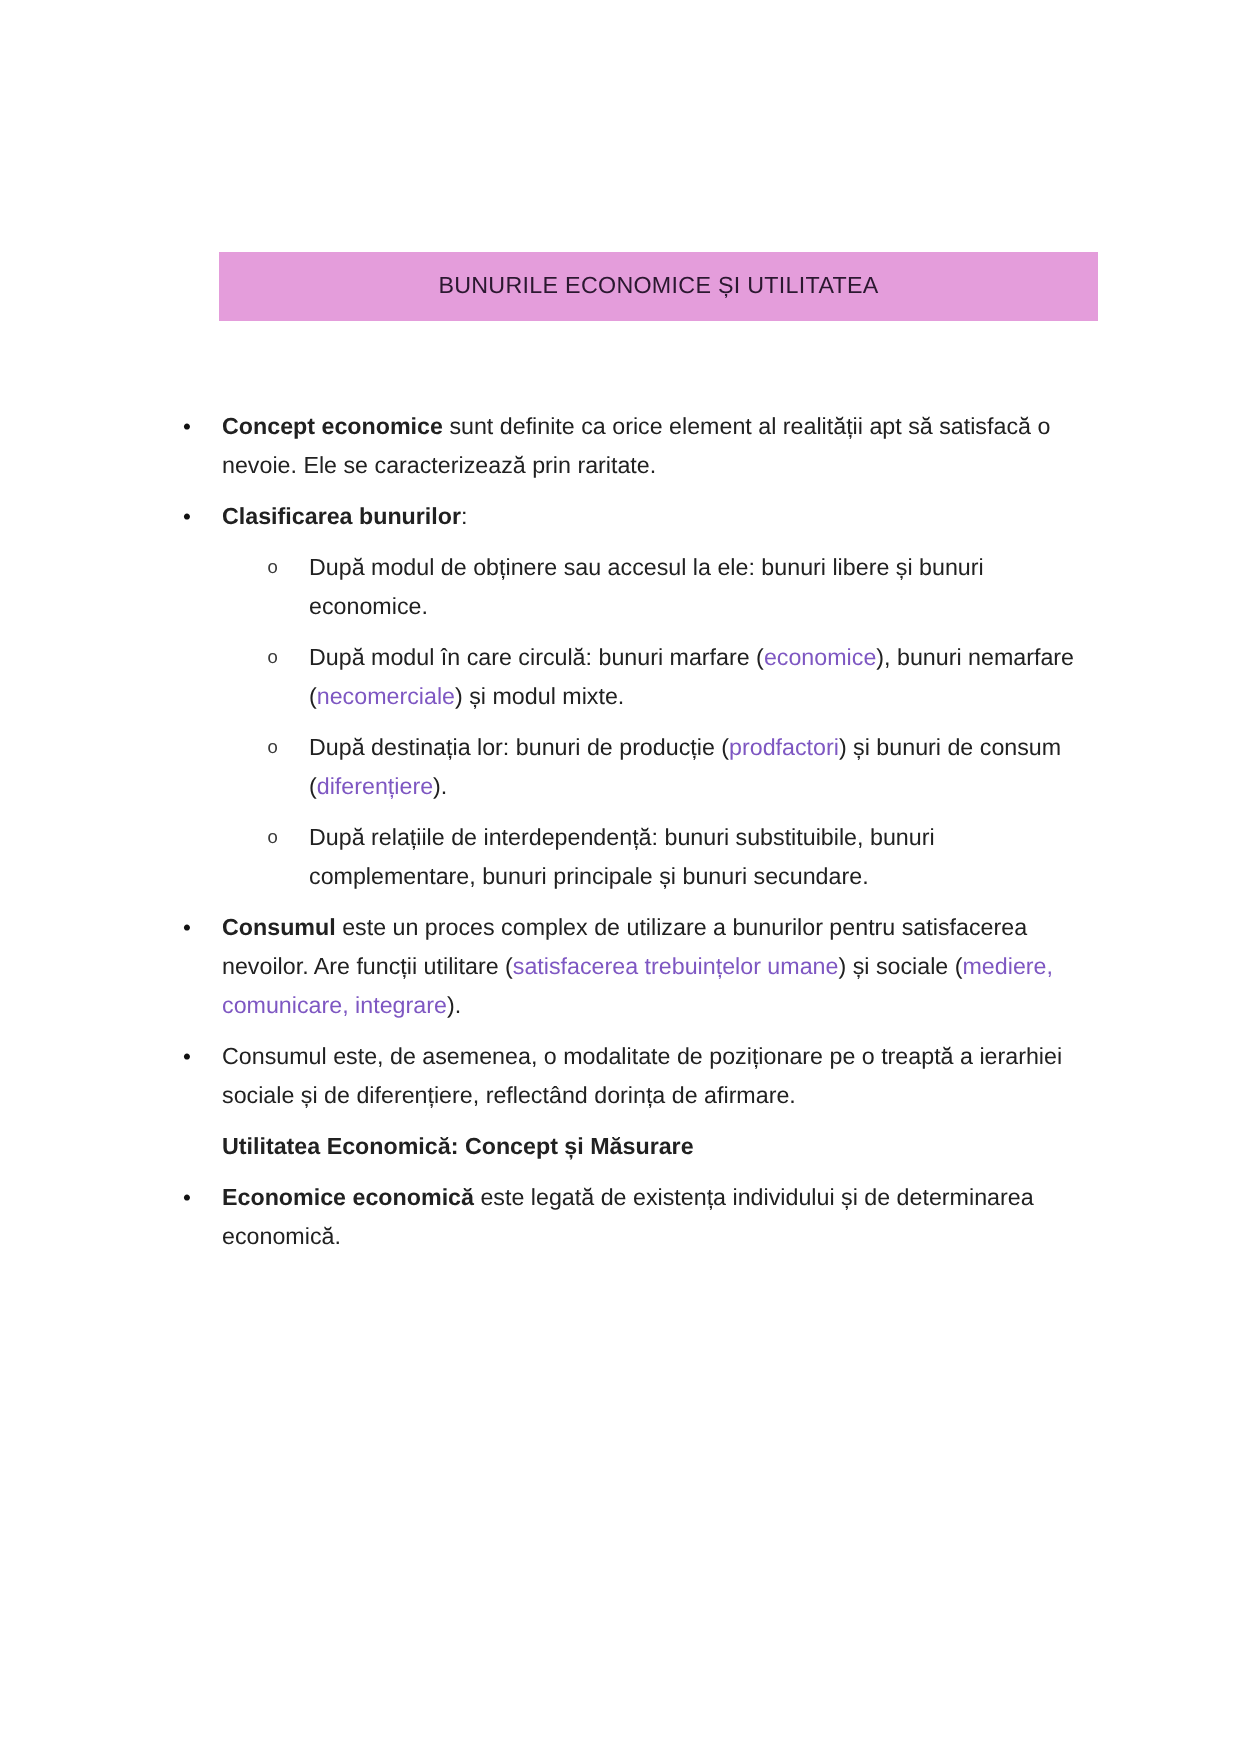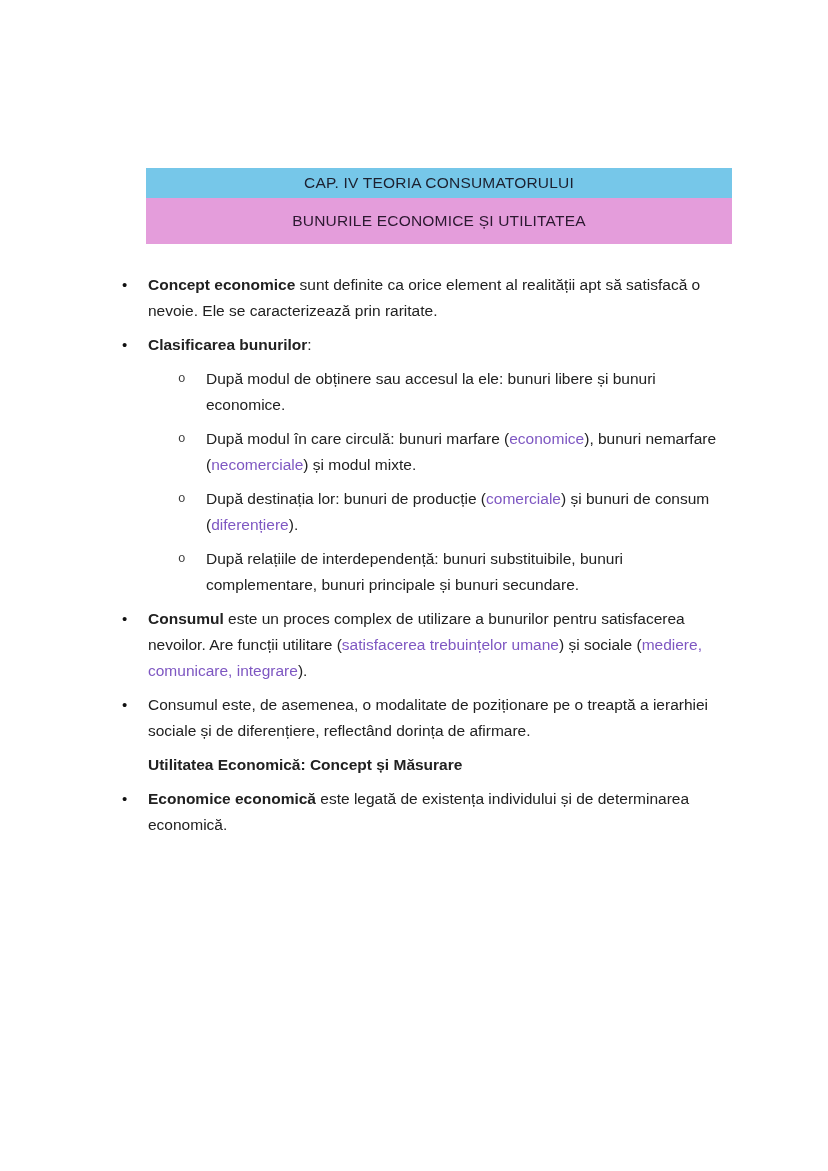--- a/index.html
+++ b/index.html
@@ -71,23 +71,20 @@
   .b2 .text { flex: 1; }
   .run-bold { font-weight: 700; }
   .run-purple { color: var(--accent-purple, #7e57c2); }
 </style>
 </head>
 <body>
 
 <div class="page" style="--banner-blue: #76c7e9; --banner-blue-text: #1c2130; --banner-pink: #e49ddb; --banner-pink-text: #2b1830; --body-text: #212121; --accent-purple: #7e57c2;">
 
   <div class="banners">
-    <div class="banner-row banner-top">
-      <span>CAP. IV TEORIA CONSUMATORULUI</span>
-    </div>
     <div class="banner-row banner-bottom">
       <span>BUNURILE ECONOMICE ȘI UTILITATEA</span>
     </div>
   </div>
 
   <div class="content">
       <div class="block b1">
         <span class="marker">•</span>
         <span class="text"><span class="run-bold">Concept economice</span><span class="run-normal"> sunt definite ca orice element al realității apt să satisfacă o nevoie. Ele se caracterizează prin raritate.</span></span>
       </div>
@@ -98,21 +95,21 @@
       <div class="block b2">
         <span class="marker">o</span>
         <span class="text"><span class="run-normal">După modul de obținere sau accesul la ele: bunuri libere și bunuri economice.</span></span>
       </div>
       <div class="block b2">
         <span class="marker">o</span>
         <span class="text"><span class="run-normal">După modul în care circulă: bunuri marfare (</span><span class="run-purple">economice</span><span class="run-normal">), bunuri nemarfare (</span><span class="run-purple">necomerciale</span><span class="run-normal">) și modul mixte.</span></span>
       </div>
       <div class="block b2">
         <span class="marker">o</span>
-        <span class="text"><span class="run-normal">După destinația lor: bunuri de producție (</span><span class="run-purple">comerciale</span><span class="run-normal">) și bunuri de consum (</span><span class="run-purple">diferențiere</span><span class="run-normal">).</span></span>
+        <span class="text"><span class="run-normal">După destinația lor: bunuri de producție (</span><span class="run-purple">prodfactori</span><span class="run-normal">) și bunuri de consum (</span><span class="run-purple">diferențiere</span><span class="run-normal">).</span></span>
       </div>
       <div class="block b2">
         <span class="marker">o</span>
         <span class="text"><span class="run-normal">După relațiile de interdependență: bunuri substituibile, bunuri complementare, bunuri principale și bunuri secundare.</span></span>
       </div>
       <div class="block b1">
         <span class="marker">•</span>
         <span class="text"><span class="run-bold">Consumul</span><span class="run-normal"> este un proces complex de utilizare a bunurilor pentru satisfacerea nevoilor. Are funcții utilitare (</span><span class="run-purple">satisfacerea trebuințelor umane</span><span class="run-normal">) și sociale (</span><span class="run-purple">mediere, comunicare, integrare</span><span class="run-normal">).</span></span>
       </div>
       <div class="block b1">

